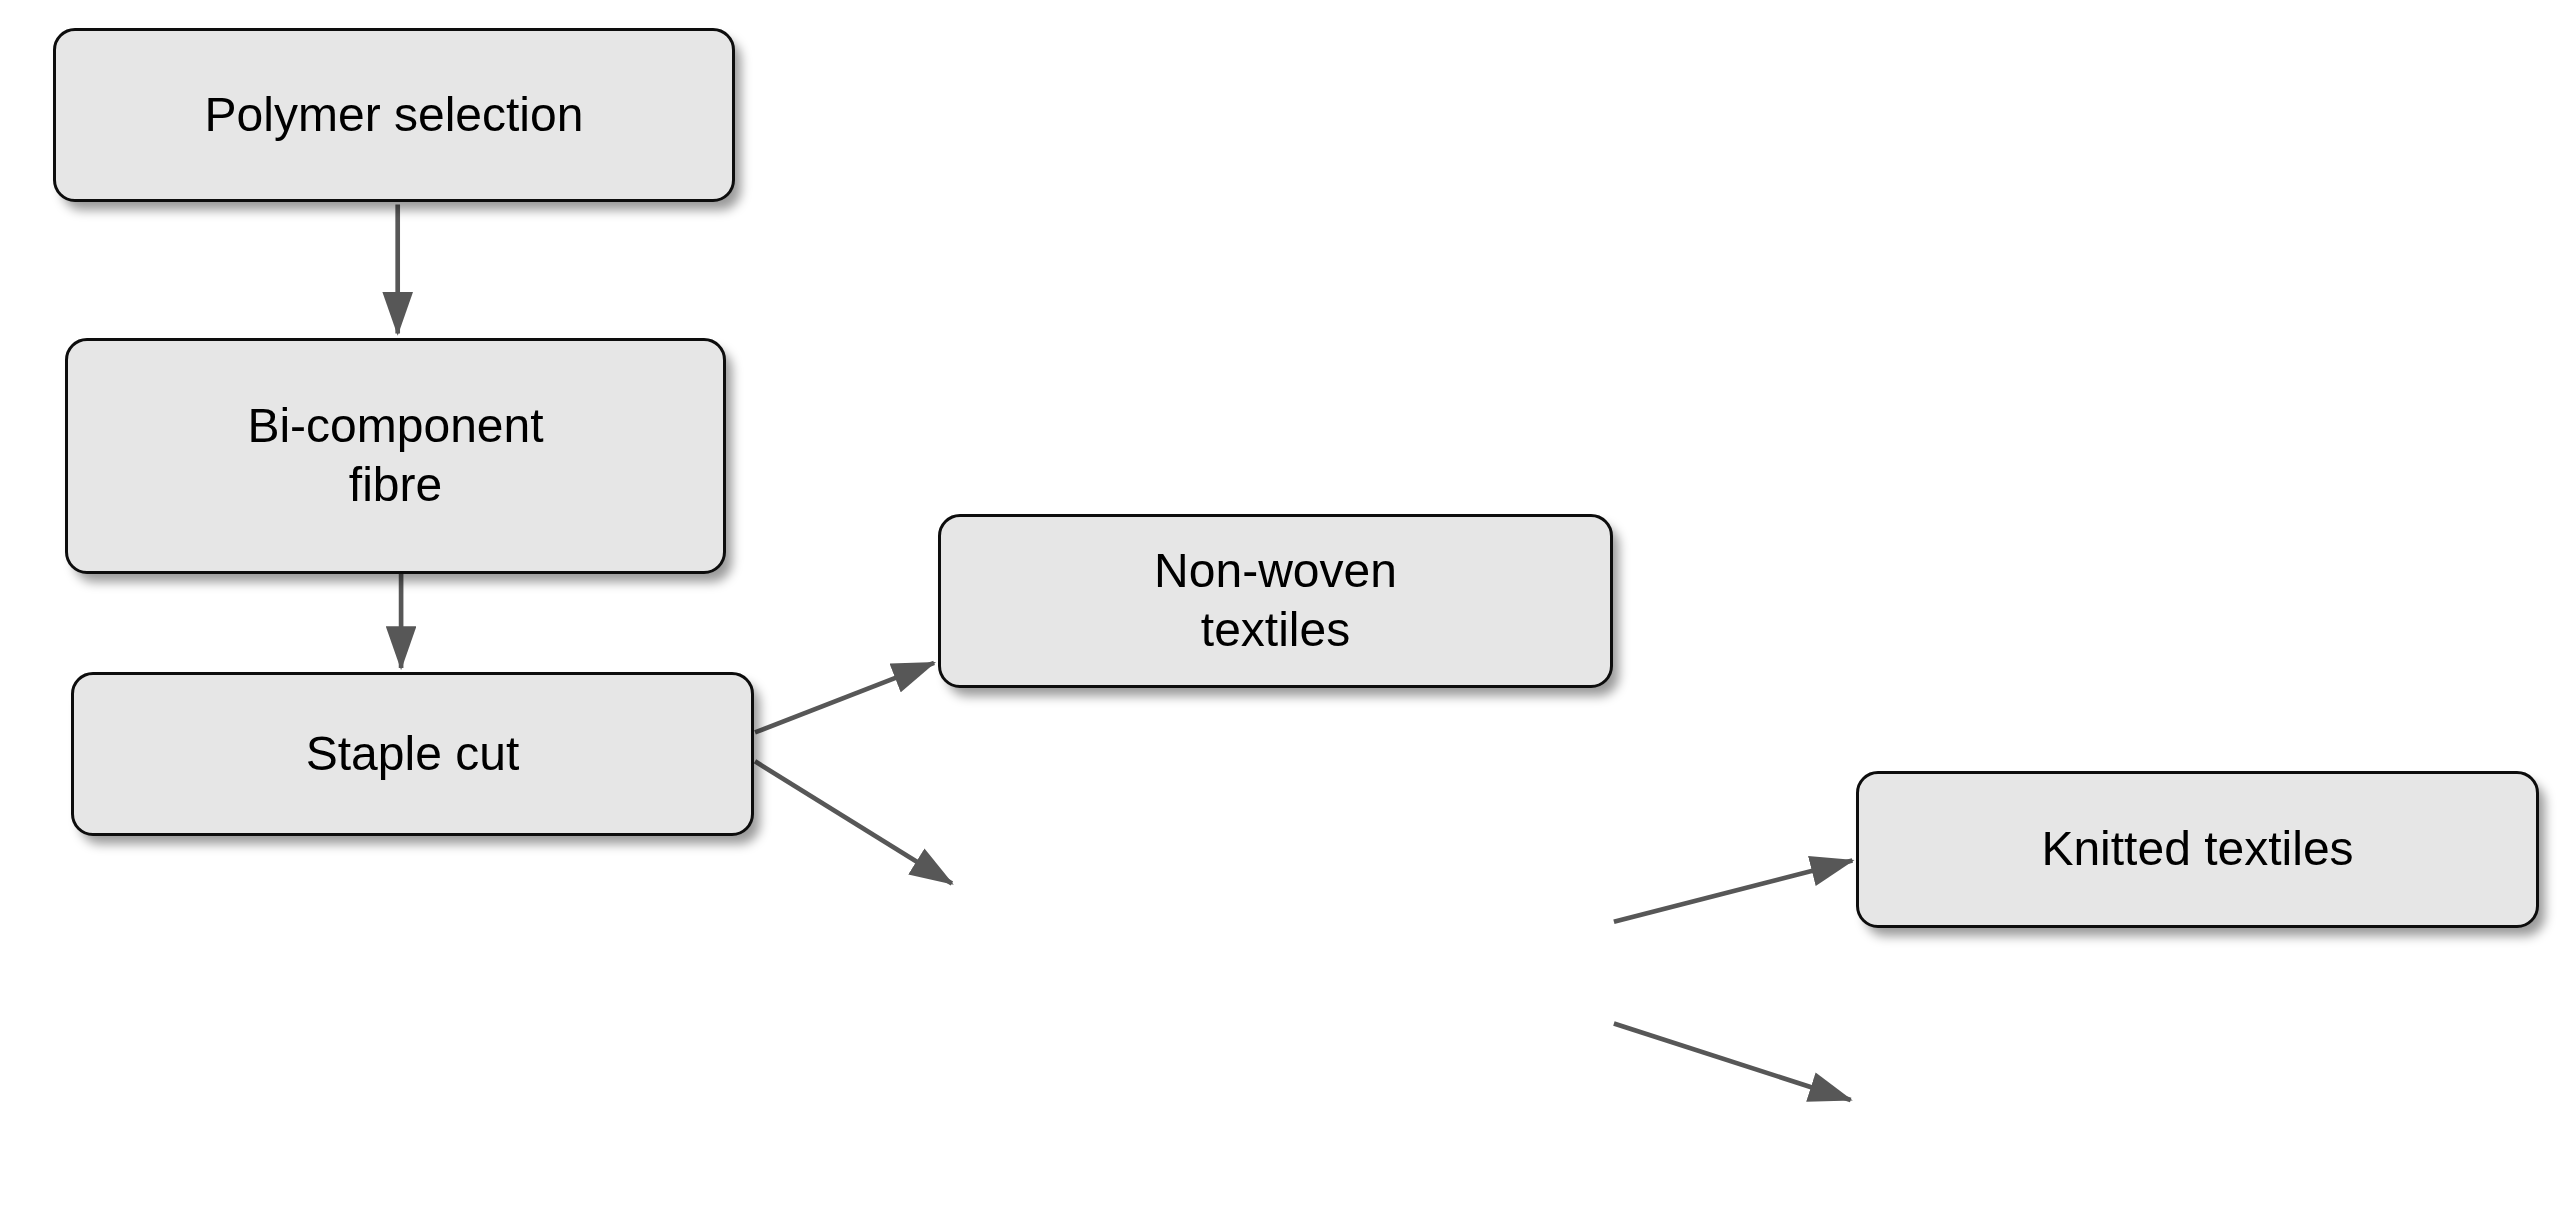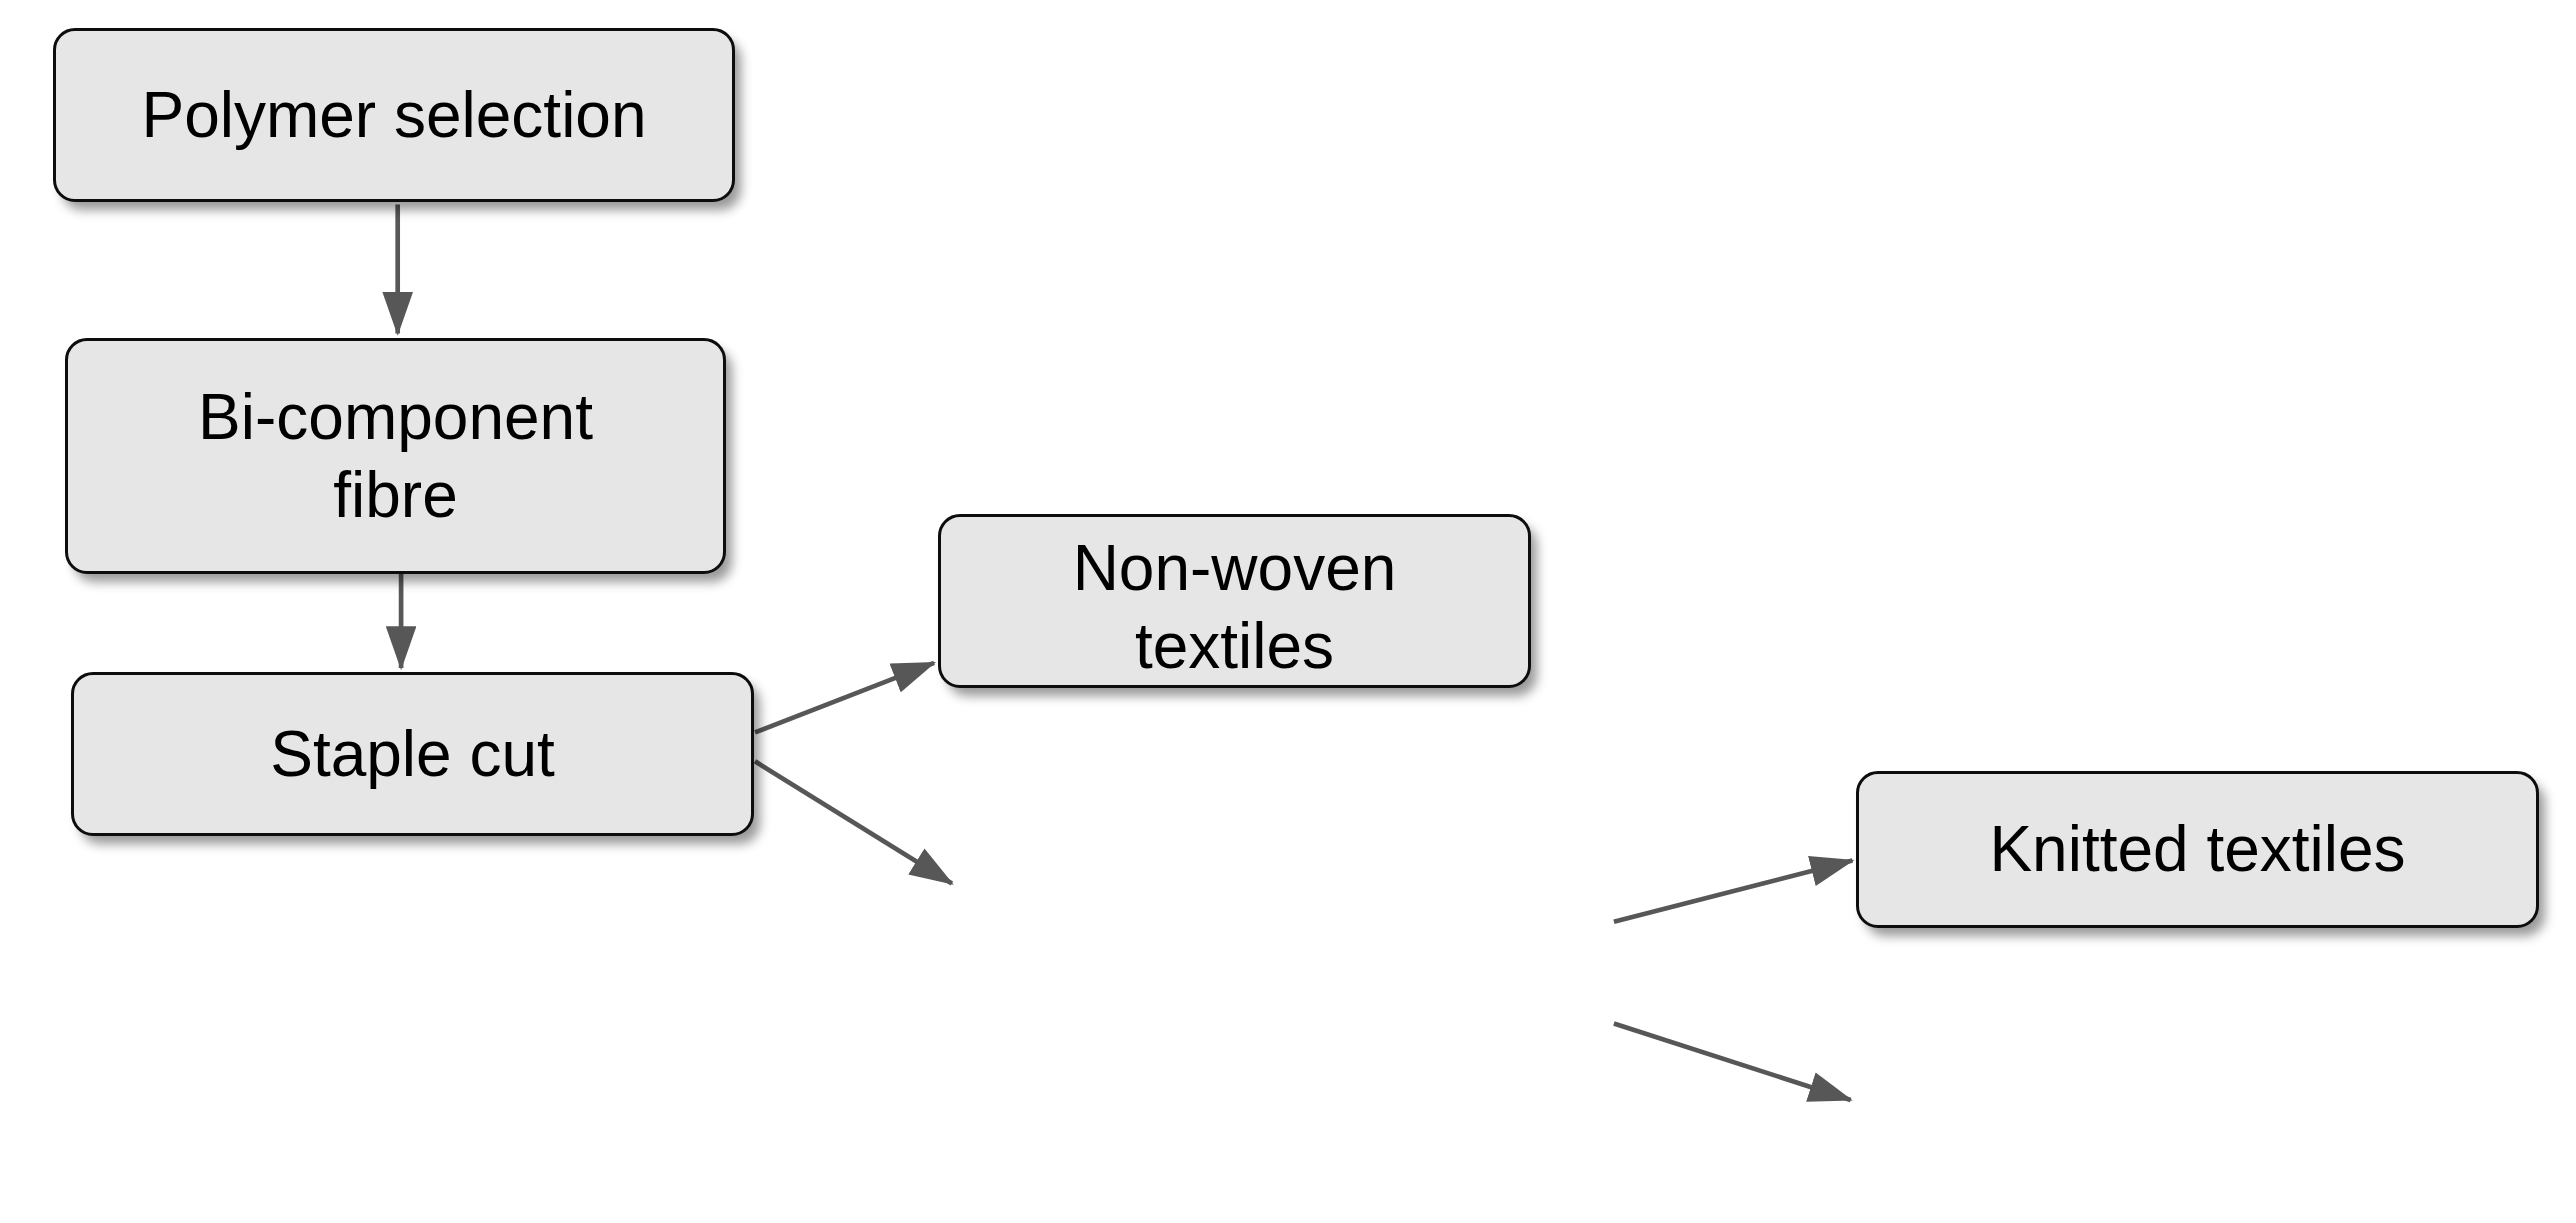--- a/index.html
+++ b/index.html
@@ -43,21 +43,21 @@
     box-sizing: border-box;
     background: var(--node-fill);
     border: 3.4px solid var(--node-border);
     border-radius: 22px;
     box-shadow: 7.6px 9.3px 11px -1.7px rgba(0, 0, 0, 0.40);
     display: flex;
     align-items: center;
     justify-content: center;
     text-align: center;
     color: var(--node-text);
-    font-size: 64px;
+    font-size: 48px;
     line-height: 1.22;
     white-space: pre-line;
   }
 </style>
 </head>
 <body>
 
 <div class="canvas">
 
   <svg class="arrow-layer" viewBox="0 0 3034 1441" xmlns="http://www.w3.org/2000/svg">
@@ -80,21 +80,21 @@
 
   <div class="node" style="left:65px;   top:338px;  width:661px; height:236px;">
     <span>Bi-component
 fibre</span>
   </div>
 
   <div class="node" style="left:71px;   top:672px;  width:683px; height:164px;">
     <span>Staple cut</span>
   </div>
 
-  <div class="node" style="left:938px; top:514px;  width:593px; height:174px;align-items:flex-end;">
+  <div class="node" style="left:938px; top:514px;  width:675px; height:174px;">
     <span>Non-woven
 textiles</span>
   </div>
 
 
   <div class="node" style="left:1856px; top:771px;  width:683px; height:157px;">
     <span>Knitted textiles</span>
   </div>
 
 

